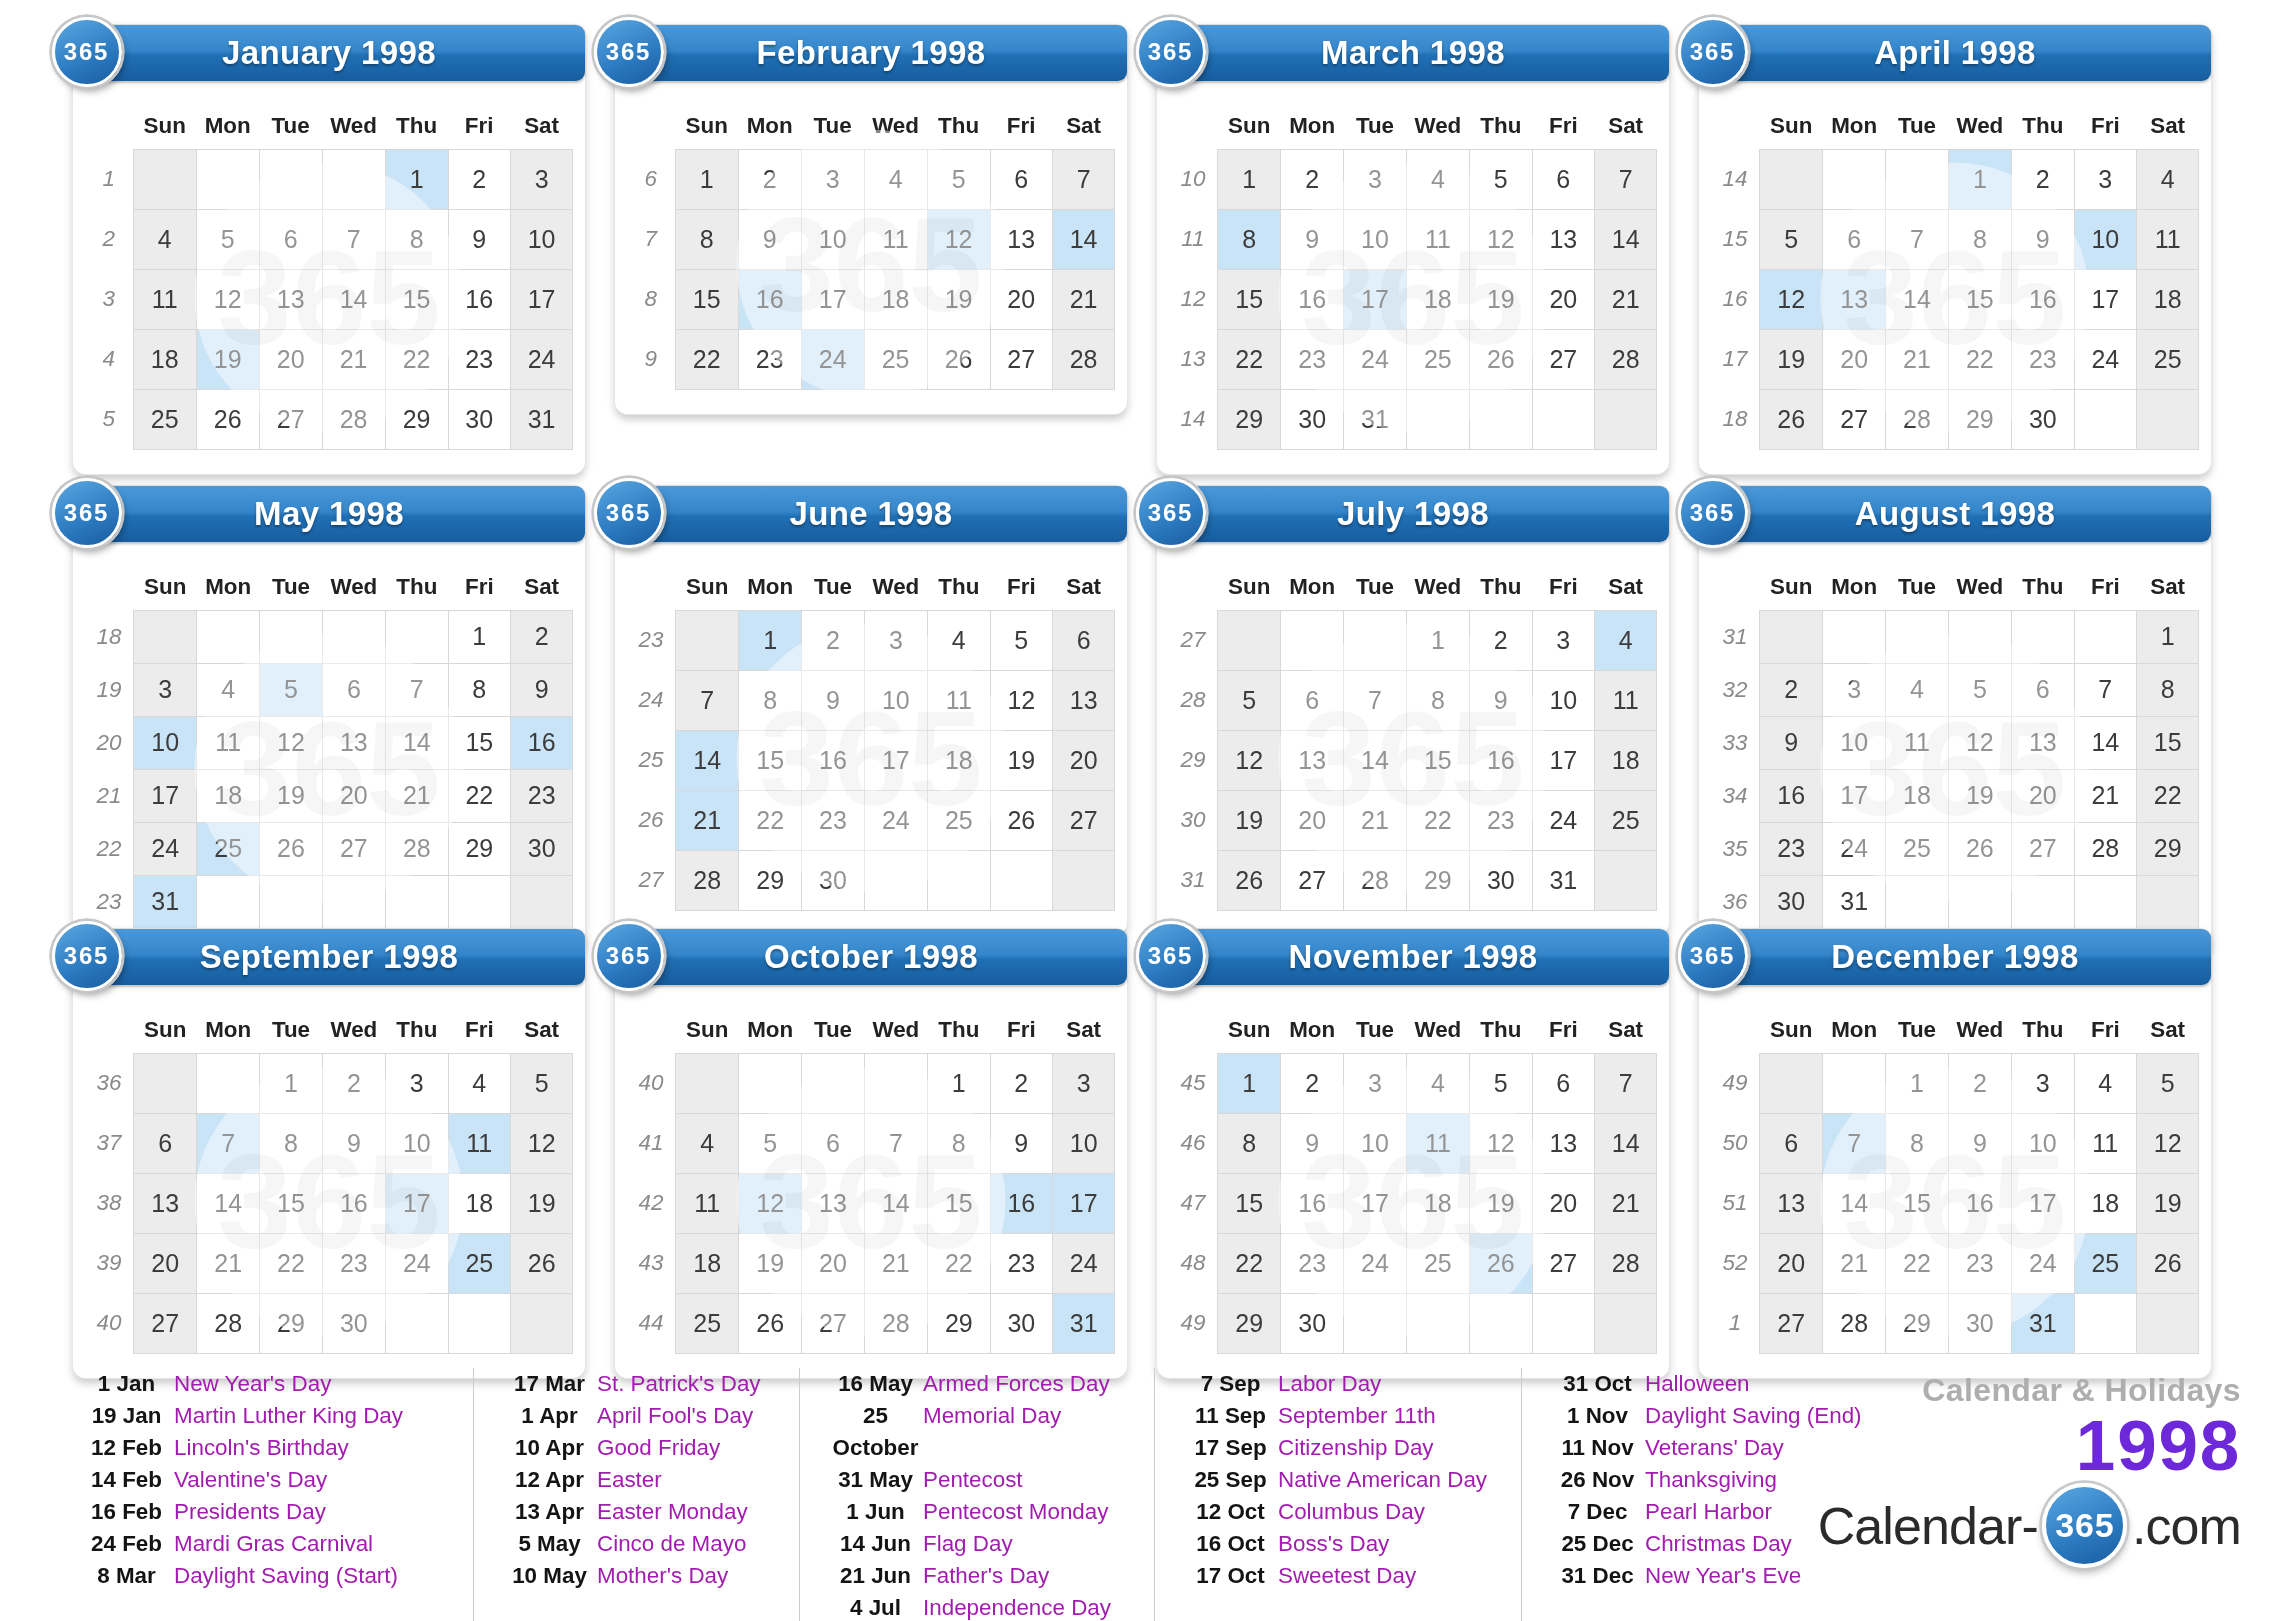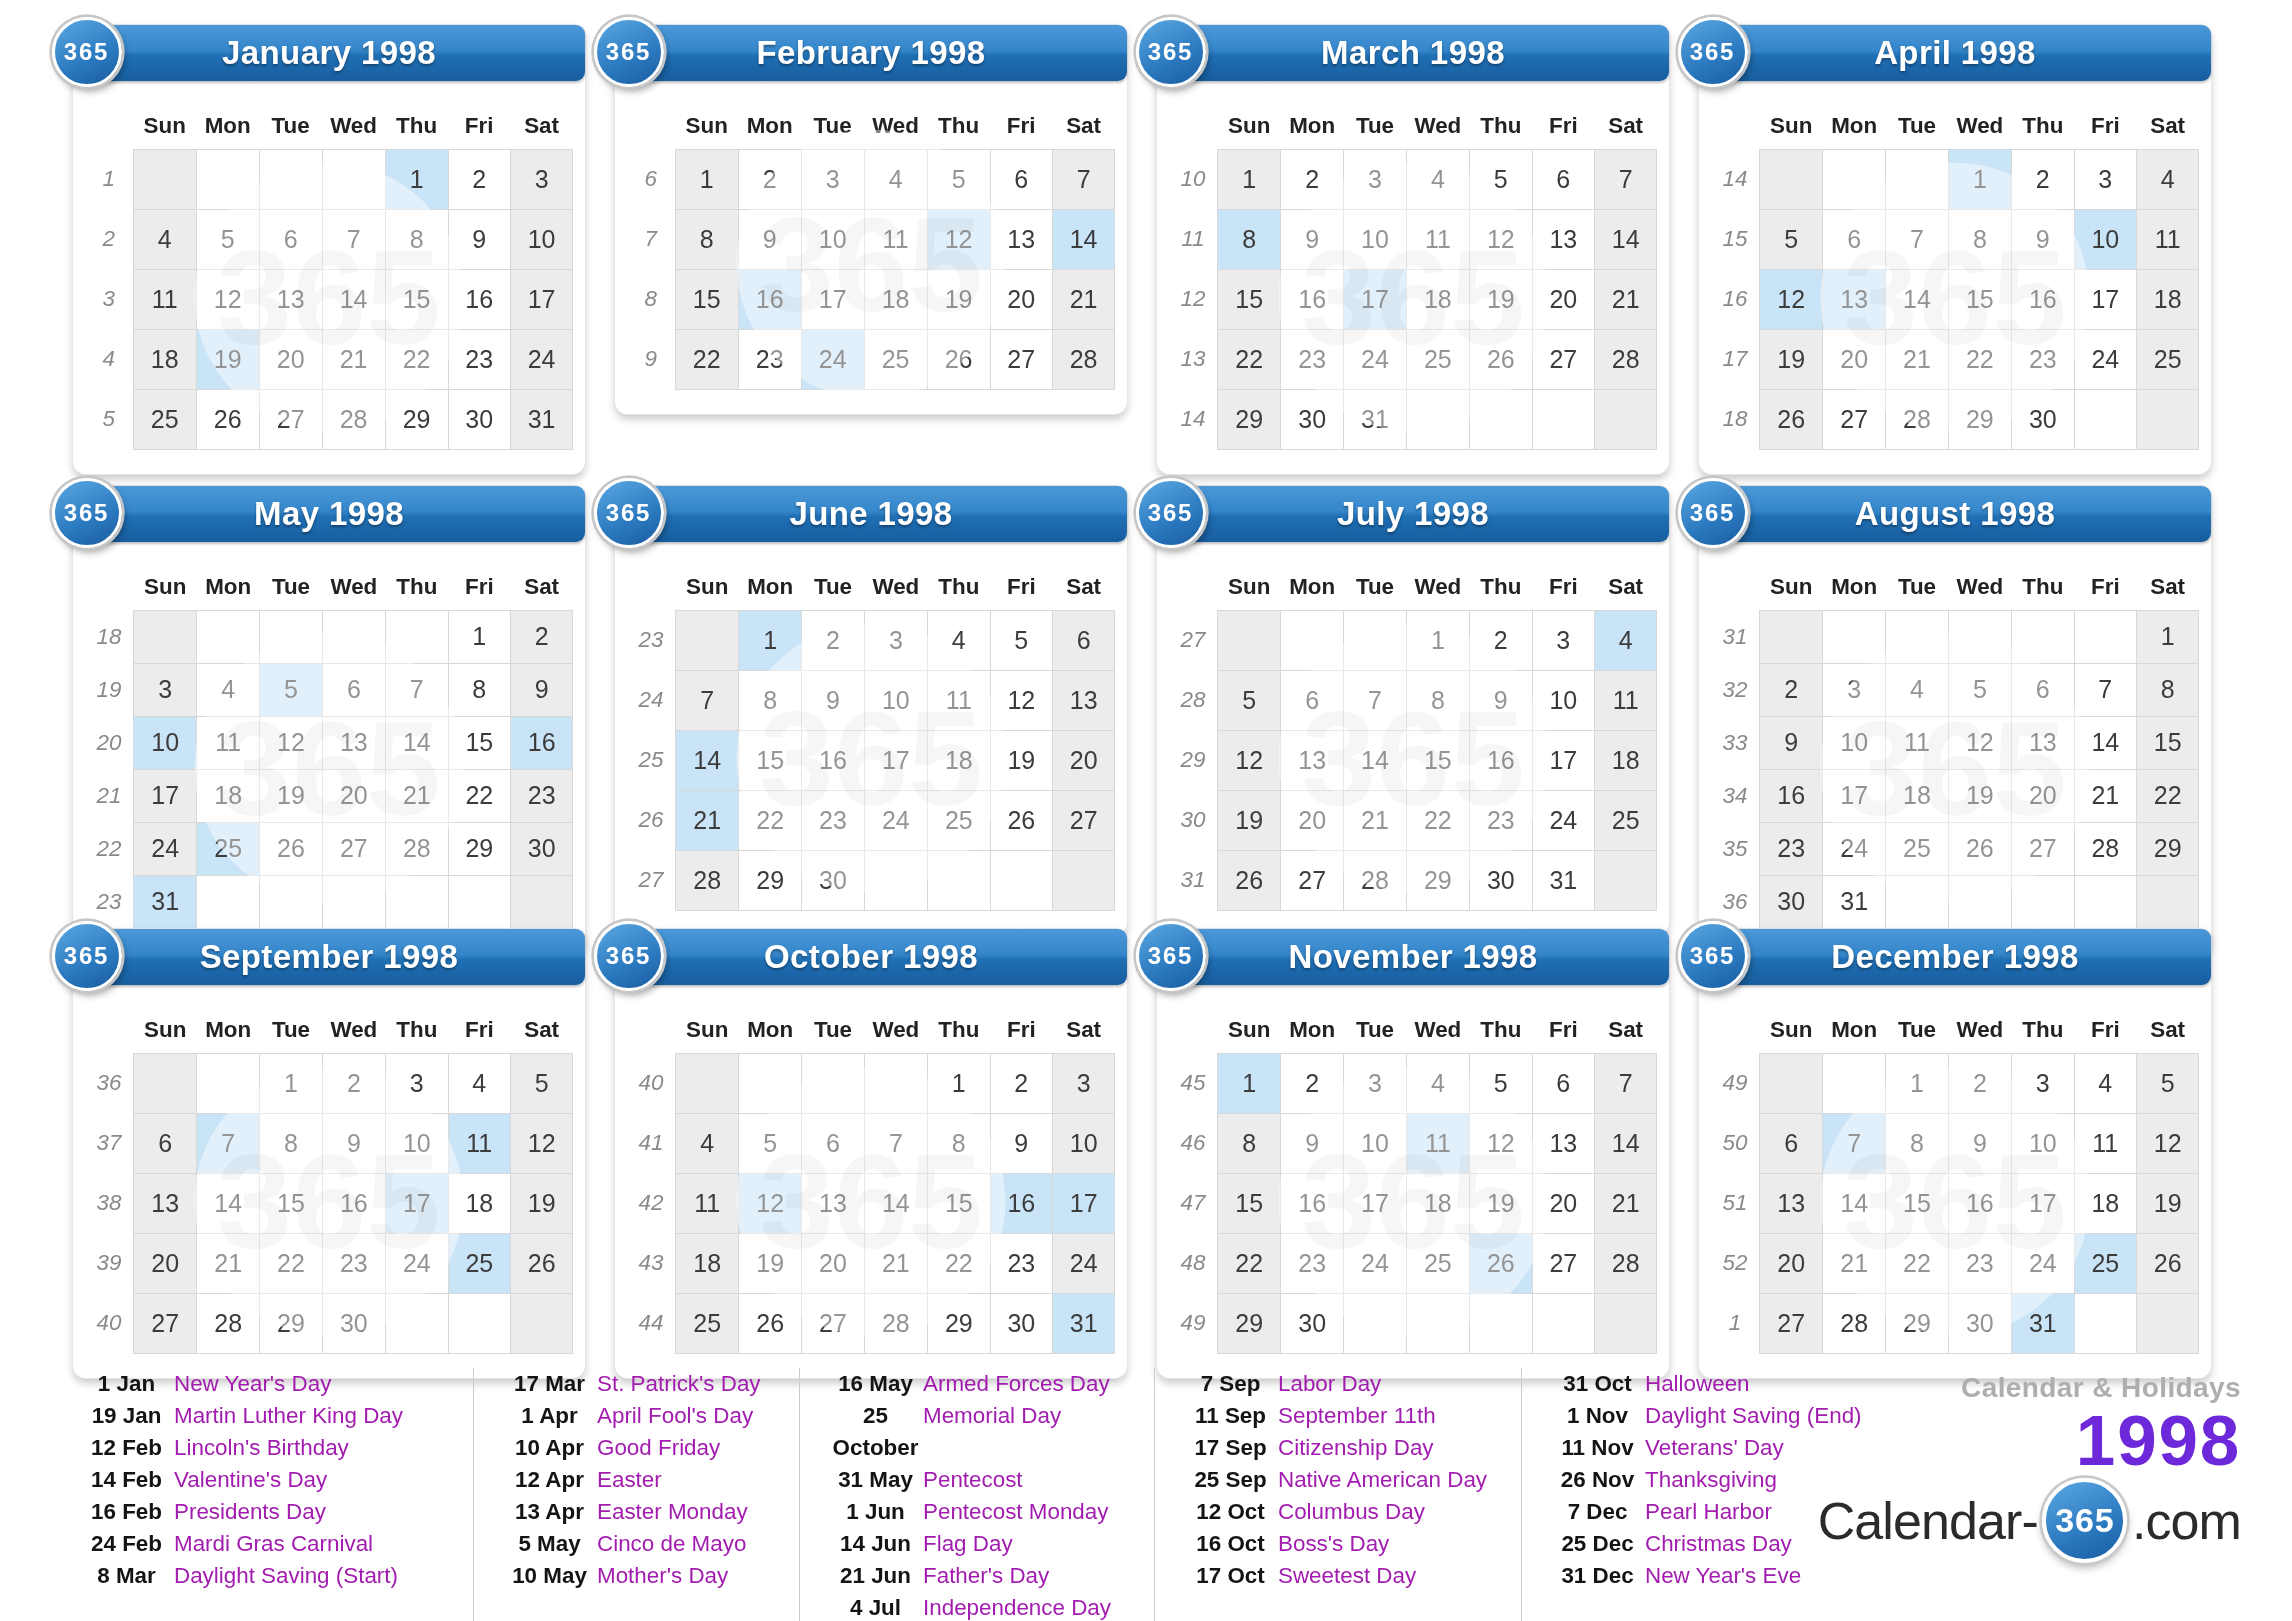--- a/index.html
+++ b/index.html
@@ -57,21 +57,21 @@
   
   .holidays{position:absolute;top:1368px;left:79px;display:flex;font-size:22.4px;line-height:32px;}
   .hcol{box-sizing:border-box;padding-right:18px;}
   .hcol + .hcol{border-left:0.9px solid #ccc;padding-left:28px;}
   .c1{width:394px}.c2{width:326px}.c3{width:355px}.c4{width:367px}
   .hitem{display:flex;}
   .hdate{width:95px;flex:none;font-weight:bold;color:#141414;text-align:center;}
   .hname{color:#a21caf;white-space:nowrap;}
   
   .brand{position:absolute;top:1372px;right:52px;text-align:right;}
-  .tagline{font-size:28px;font-weight:bold;color:#aeaeae;letter-spacing:0.4px;}
+  .tagline{font-size:32px;font-weight:bold;color:#aeaeae;letter-spacing:0.4px;}
   .bigyear{font-size:71px;font-weight:bold;color:#6d28d9;line-height:.92;margin-top:3.6px;letter-spacing:1.8px;}
   .logo{display:flex;align-items:center;justify-content:flex-end;margin-top:5.4px;}
   .logotext{font-size:52px;font-weight:normal;color:#2b2b2b;letter-spacing:-0.9px;}
   .logobadge{
     width:77px;height:77px;border-radius:50%;
     background:linear-gradient(155deg,#4f9cda 15%,#2b79bf 60%,#1a5ca0 100%);
     border:4.5px solid #fff;box-shadow:0 0 0 2.7px #c9c9c9,0 4.5px 8px rgba(0,0,0,0.3);
     display:flex;align-items:center;justify-content:center;
     color:#fff;font-size:34px;font-weight:bold;letter-spacing:0.9px;margin:0 4.5px;flex:none;
   }

